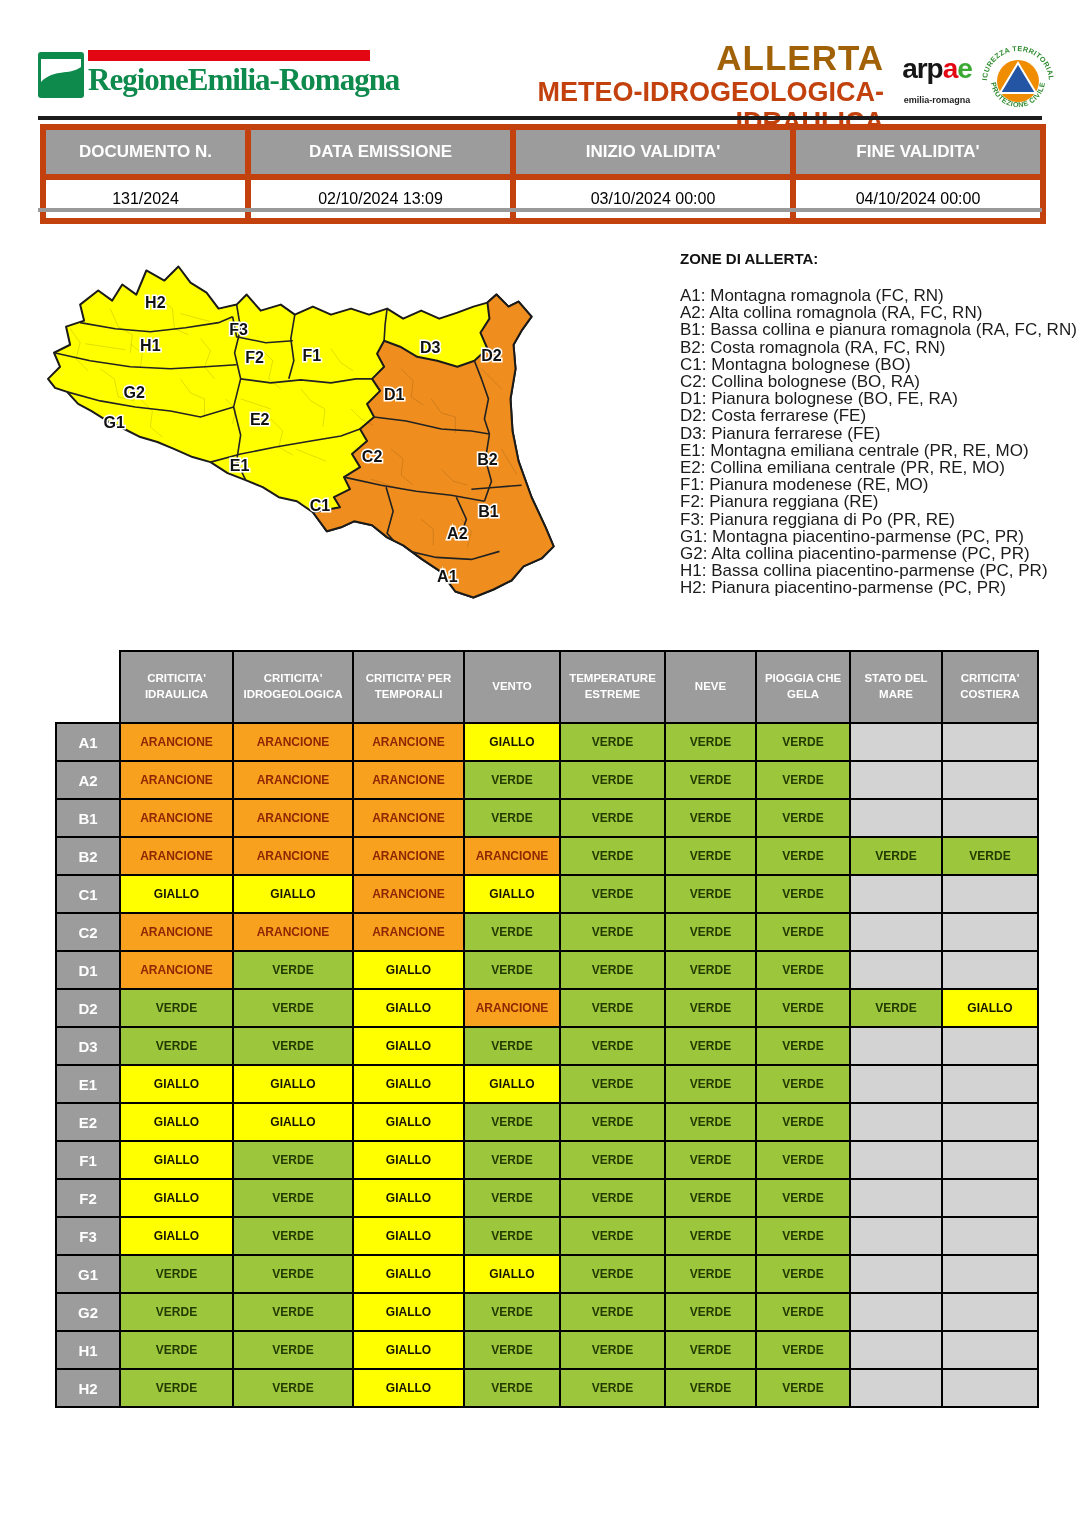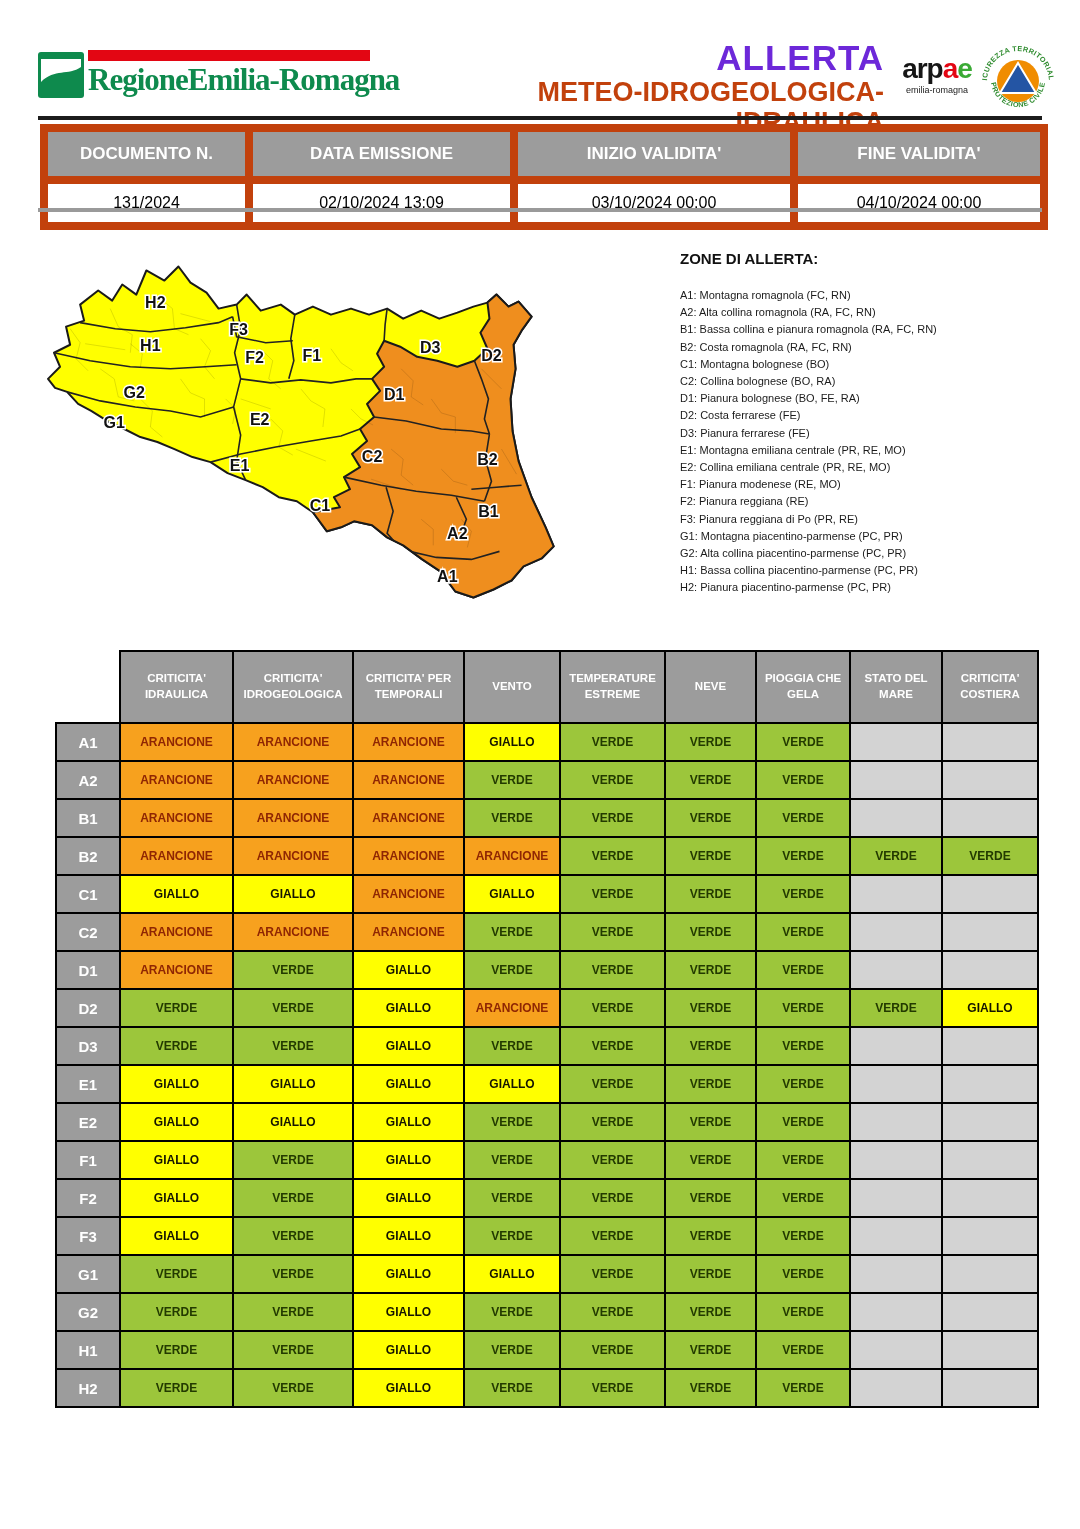--- a/index.html
+++ b/index.html
@@ -6,47 +6,47 @@
   .page{position:relative;width:1080px;height:1529px;background:#ffffff;overflow:hidden;
         font-family:"Liberation Sans","DejaVu Sans",sans-serif;color:#111;}
 
   
   .rer-logo{position:absolute;left:38px;top:48px;width:340px;height:60px;}
   .rer-square{position:absolute;left:0;top:4px;width:46px;height:46px;}
   .rer-redbar{position:absolute;left:50px;top:2px;width:282px;height:11px;background:var(--c-logo_red,#E30613);}
   .rer-text{position:absolute;left:50px;top:14px;font-family:"Liberation Serif","DejaVu Serif",serif;
             font-weight:bold;font-size:31px;letter-spacing:-1px;color:var(--c-logo_green,#0E8A4D);white-space:nowrap;}
   .title-block{position:absolute;left:390px;top:38px;width:494px;text-align:right;line-height:1.12;}
-  .title-line1{font-size:35px;font-weight:900;letter-spacing:1px;color:#6d28d9;}
+  .title-line1{font-size:35px;font-weight:900;letter-spacing:1px;color:#a16207;}
   .title-line2{font-size:27px;font-weight:900;letter-spacing:0px;color:#c2410c;}
   .arpae{position:absolute;left:898px;top:55px;width:78px;text-align:center;}
   .arpae-word{font-size:28px;font-weight:900;letter-spacing:-1px;line-height:1;}
   .arpae-word .k{color:#161616}
   .arpae-word .r{color:var(--c-logo_red,#E30613)}
   .arpae-word .g{color:#3AAA35}
-  .arpae-sub{font-size:9px;font-weight:normal;color:#222;margin-top:2px;letter-spacing:0px;}
+  .arpae-sub{font-size:9px;font-weight:bold;color:#222;margin-top:12px;letter-spacing:0px;}
   .pc-logo{position:absolute;left:978px;top:40px;width:80px;height:80px;}
 
   
   .toprule{position:absolute;left:38px;top:116px;width:1004px;height:4px;background:#1c1c1c;}
   .doc-table{position:absolute;left:40px;top:124px;border-collapse:collapse;table-layout:fixed;width:1000px;}
-  .doc-table th,.doc-table td{border:8px solid #c2410c;text-align:center;}
+  .doc-table th,.doc-table td{border:6px solid #c2410c;text-align:center;}
   .doc-table th{background:var(--c-header_gray,#9C9C9C);color:#fff;font-size:17px;font-weight:bold;height:42px;}
   .doc-table td{background:#fff;color:#000;font-size:16px;height:36px;margin-top:40px;}
   .bottomrule{position:absolute;left:38px;top:208px;width:1004px;height:4px;background:#9a9a9a;}
 
   
   .map-wrap{position:absolute;left:40px;top:248px;width:622px;height:362px;}
   .map-label{font-size:16px;font-weight:600;fill:#111;stroke:#ffffff;stroke-width:3px;paint-order:stroke;
              text-anchor:middle;dominant-baseline:middle;font-family:"Liberation Sans",sans-serif;}
 
   
   .legend{position:absolute;left:680px;top:250px;width:385px;}
   .legend-title{font-size:15px;font-weight:bold;margin:0 0 20px 0;color:#111;}
-  .legend-item{font-size:11px;line-height:17.2px;color:#1b1b1b;white-space:nowrap;}
+  .legend-item{font-size:17px;line-height:17.2px;color:#1b1b1b;white-space:nowrap;}
 
   
   .alert-table{position:absolute;left:55px;top:650px;border-collapse:collapse;table-layout:fixed;}
   .alert-table th,.alert-table td{border:2px solid #000;text-align:center;vertical-align:middle;padding:0 2px;}
   .alert-table thead th{background:var(--c-header_gray,#9C9C9C);color:#fff;font-size:11.5px;
                         font-weight:bold;height:70px;line-height:1.35;}
   .alert-table thead th.blank{background:#fff;border:none;}
   .alert-table tbody th{background:var(--c-header_gray,#9C9C9C);color:#fff;font-size:15px;font-weight:bold;height:36px;}
   .alert-table td{font-size:12px;font-weight:bold;height:36px;}
   .lv-ARANCIONE{background:var(--c-arancione,#F7A11E);color:#8F2603;}

